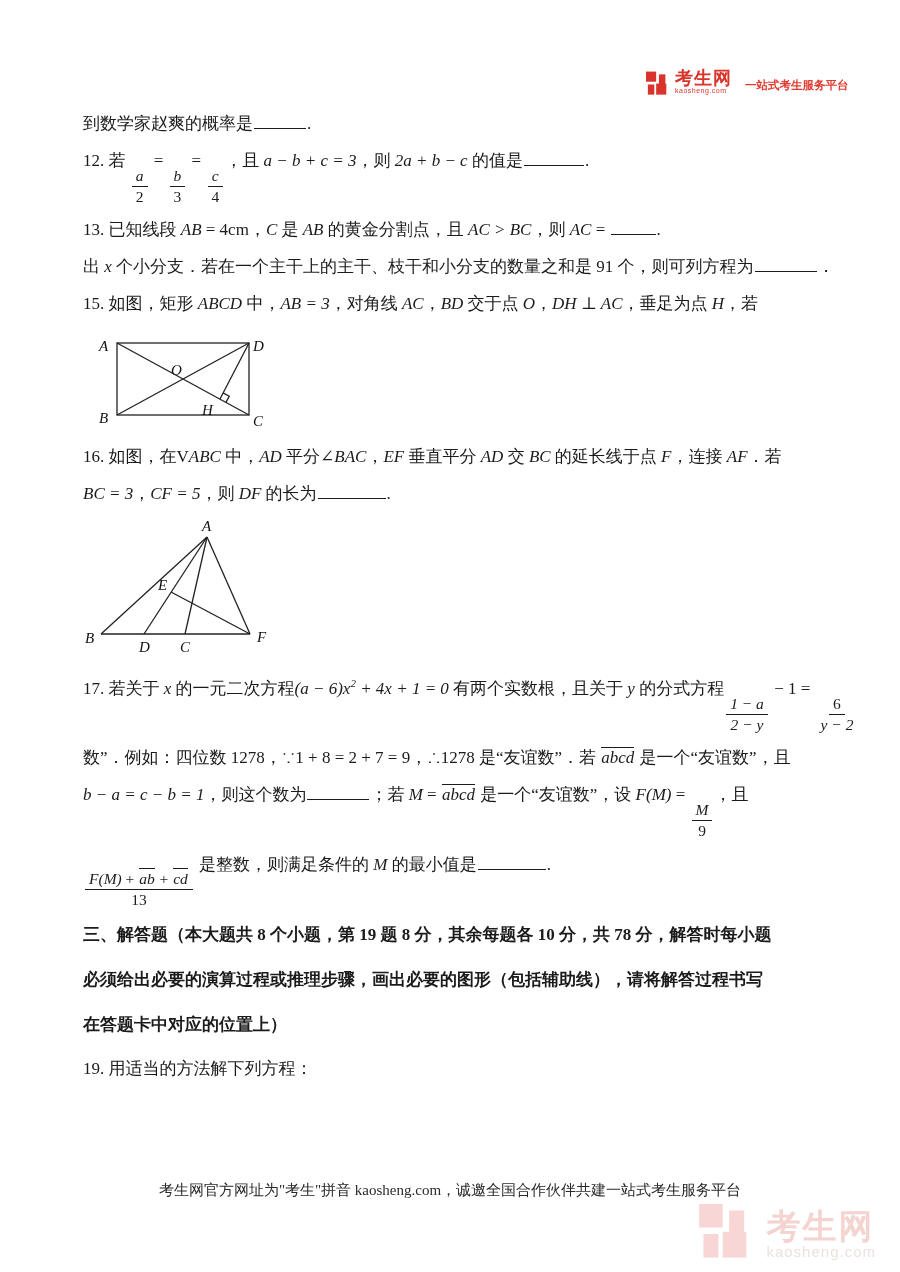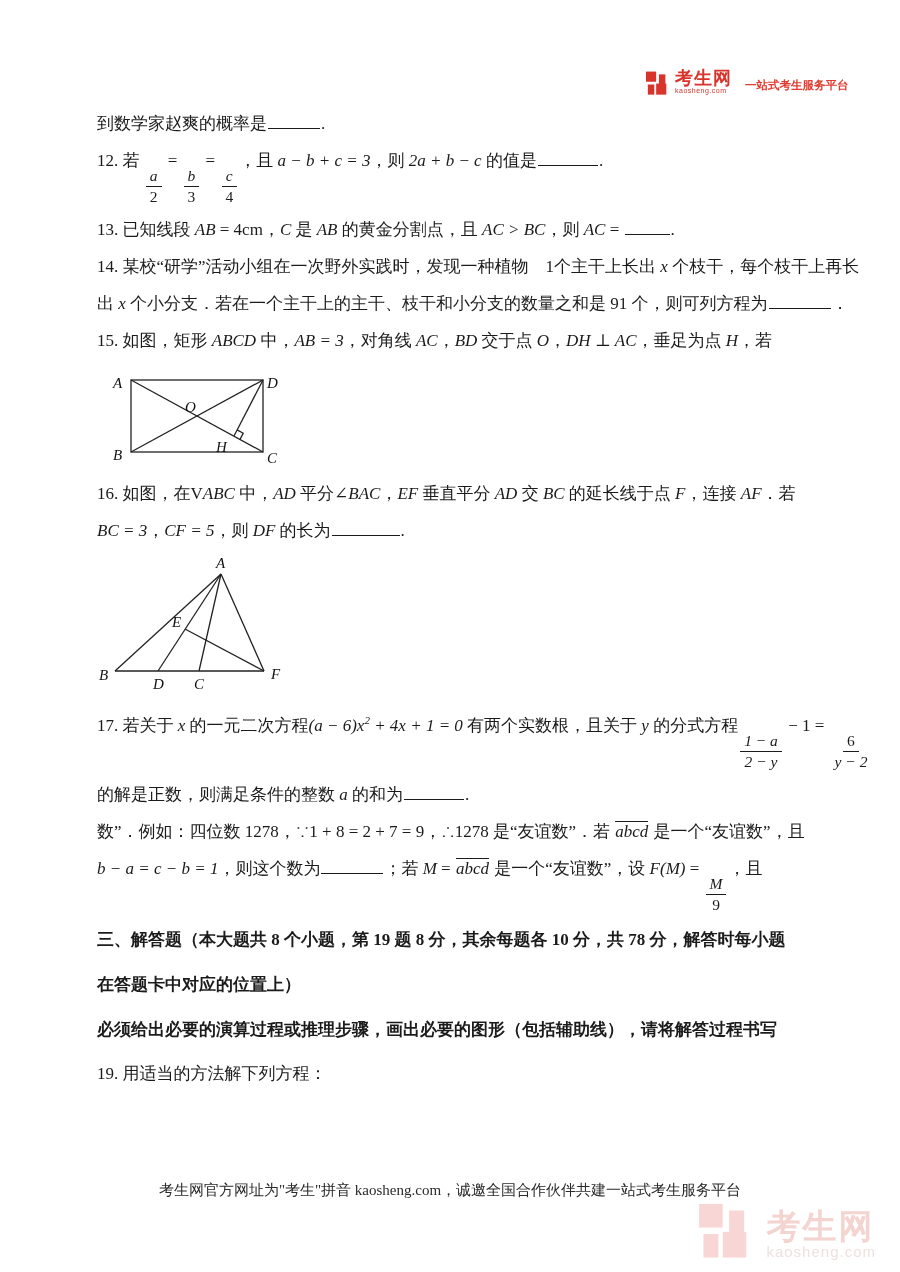--- a/index.html
+++ b/index.html
@@ -7,21 +7,21 @@
     position:relative;width:900px;height:1272px;background:#ffffff;overflow:hidden;
     font-family:"Liberation Serif","DejaVu Serif",serif;color:#1b1b1b;
   }
   
   .logo{position:absolute;left:646px;top:69px;display:flex;align-items:flex-start;gap:5px;}
   .logo-icon{display:block;margin-top:2px;}
   .logo-brand{font-size:18px;font-weight:bold;color:#d9342b;line-height:18px;letter-spacing:1px;font-family:"Liberation Sans","DejaVu Sans",sans-serif;}
   .logo-domain{font-size:7px;color:#d9342b;line-height:8px;letter-spacing:.5px;font-family:"Liberation Sans","DejaVu Sans",sans-serif;}
   .logo-tagline{font-size:11.5px;color:#e03b2f;margin:9px 0 0 8px;font-weight:bold;font-family:"Liberation Sans","DejaVu Sans",sans-serif;}
   
-  .doc{position:absolute;left:83px;top:112px;right:26px;margin-left:14px;}
+  .doc{position:absolute;left:83px;top:112px;right:26px;}
   .line{white-space:nowrap;font-size:17px;line-height:24px;margin-bottom:13px;}
   .line.bold{font-weight:bold;font-size:17px;line-height:26px;margin-bottom:19px;}
   .seg-t{font-style:normal;}
   .seg-m{font-style:italic;}
   sup.seg-m{font-size:11px;}
   .frac{display:inline-flex;flex-direction:column;align-items:center;vertical-align:-0.95em;margin:0 2px;font-size:15.5px;line-height:1.15;white-space:nowrap;}
   .fn{padding:0 4px 1px;border-bottom:1.3px solid #1b1b1b;}
   .fd{padding:1px 4px 0;}
   .ol{display:inline-block;border-top:1.3px solid #1b1b1b;line-height:1.1;margin:0 1px;padding-top:1px;}
   .seg-u{display:inline-block;border-bottom:1.3px solid #1b1b1b;height:14px;margin:0 1px;}
@@ -65,21 +65,20 @@
             <span class="fn"><span class="seg-m">a</span></span>
             <span class="fd"><span class="seg-t">2</span></span>
           </span><span class="seg-t"> = </span><span class="frac">
             <span class="fn"><span class="seg-m">b</span></span>
             <span class="fd"><span class="seg-t">3</span></span>
           </span><span class="seg-t"> = </span><span class="frac">
             <span class="fn"><span class="seg-m">c</span></span>
             <span class="fd"><span class="seg-t">4</span></span>
           </span><span class="seg-t">，且 </span><span class="seg-m">a − b + c = 3</span><span class="seg-t">，则 </span><span class="seg-m">2a + b − c</span><span class="seg-t"> 的值是</span><span class="seg-u" style="width: 60px;"></span><span class="seg-t">.</span></div>
         <div class="line"><span class="seg-t">13. 已知线段 </span><span class="seg-m">AB</span><span class="seg-t"> = 4cm，</span><span class="seg-m">C</span><span class="seg-t"> 是 </span><span class="seg-m">AB</span><span class="seg-t"> 的黄金分割点，且 </span><span class="seg-m">AC &gt; BC</span><span class="seg-t">，则 </span><span class="seg-m">AC</span><span class="seg-t"> = </span><span class="seg-u" style="width: 45px;"></span><span class="seg-t">.</span></div>
-        <div class="line"><span class="seg-t">14. 某校“研学”活动小组在一次野外实践时，发现一种植物　1个主干上长出 </span><span class="seg-m">x</span><span class="seg-t"> 个枝干，每个枝干上再长</span></div>
         <div class="line"><span class="seg-t">出 </span><span class="seg-m">x</span><span class="seg-t"> 个小分支．若在一个主干上的主干、枝干和小分支的数量之和是 91 个，则可列方程为</span><span class="seg-u" style="width: 62px;"></span><span class="seg-t">．</span></div>
         <div class="line"><span class="seg-t">15. 如图，矩形 </span><span class="seg-m">ABCD</span><span class="seg-t"> 中，</span><span class="seg-m">AB = 3</span><span class="seg-t">，对角线 </span><span class="seg-m">AC</span><span class="seg-t">，</span><span class="seg-m">BD</span><span class="seg-t"> 交于点 </span><span class="seg-m">O</span><span class="seg-t">，</span><span class="seg-m">DH ⊥ AC</span><span class="seg-t">，垂足为点 </span><span class="seg-m">H</span><span class="seg-t">，若</span></div>
       </div>
 
     <svg id="fig-rect" class="fig" width="185" height="102" viewBox="0 0 185 102">
       <rect x="30" y="14" width="132" height="72"></rect>
       <line x1="30" y1="14" x2="162" y2="86"></line>
       <line x1="30" y1="86" x2="162" y2="14"></line>
       <line x1="162" y1="14" x2="133" y2="70"></line>
       <path d="M139,73.4 L142.2,67.2 L136.1,63.9"></path>
@@ -112,29 +111,32 @@
     </svg>
 
     <div>
         <div class="line"><span class="seg-t">17. 若关于 </span><span class="seg-m">x</span><span class="seg-t"> 的一元二次方程</span><span class="seg-m">(a − 6)x</span><sup class="seg-m">2</sup><span class="seg-m"> + 4x + 1 = 0</span><span class="seg-t"> 有两个实数根，且关于 </span><span class="seg-m">y</span><span class="seg-t"> 的分式方程</span><span class="frac">
             <span class="fn"><span class="seg-m">1 − a</span></span>
             <span class="fd"><span class="seg-m">2 − y</span></span>
           </span><span class="seg-t"> − 1 = </span><span class="frac">
             <span class="fn"><span class="seg-t">6</span></span>
             <span class="fd"><span class="seg-m">y − 2</span></span>
           </span></div>
-        <div class="line"><span class="seg-t">的解是正数，则满足条件的整数 </span><span class="seg-m">a</span><span class="seg-t"> 的和为</span><span class="seg-u" style="width: 60px;"></span><span class="seg-t">.</span></div>
         <div class="line"><span class="seg-t">数”．例如：四位数 1278，∵1 + 8 = 2 + 7 = 9，∴1278 是“友谊数”．若 </span><span class="ol"><span class="seg-m">abcd</span></span><span class="seg-t"> 是一个“友谊数”，且</span></div>
         <div class="line"><span class="seg-m">b − a = c − b = 1</span><span class="seg-t">，则这个数为</span><span class="seg-u" style="width: 62px;"></span><span class="seg-t">；若 </span><span class="seg-m">M</span><span class="seg-t"> = </span><span class="ol"><span class="seg-m">abcd</span></span><span class="seg-t"> 是一个“友谊数”，设 </span><span class="seg-m">F(M)</span><span class="seg-t"> = </span><span class="frac">
             <span class="fn"><span class="seg-m">M</span></span>
             <span class="fd"><span class="seg-t">9</span></span>
           </span><span class="seg-t">，且</span></div>
+        <div class="line"><span class="frac">
+            <span class="fn"><span class="seg-m">F(M)</span><span class="seg-t"> + </span><span class="ol"><span class="seg-m">ab</span></span><span class="seg-t"> + </span><span class="ol"><span class="seg-m">cd</span></span></span>
+            <span class="fd"><span class="seg-t">13</span></span>
+          </span><span class="seg-t"> 是整数，则满足条件的 </span><span class="seg-m">M</span><span class="seg-t"> 的最小值是</span><span class="seg-u" style="width: 68px;"></span><span class="seg-t">.</span></div>
         <div class="line bold"><span class="seg-t">三、解答题（本大题共 8 个小题，第 19 题 8 分，其余每题各 10 分，共 78 分，解答时每小题</span></div>
+        <div class="line bold"><span class="seg-t">必须给出必要的演算过程或推理步骤，画出必要的图形（包括辅助线），请将解答过程书写</span></div>
         <div class="line bold"><span class="seg-t">在答题卡中对应的位置上）</span></div>
-        <div class="line bold"><span class="seg-t">必须给出必要的演算过程或推理步骤，画出必要的图形（包括辅助线），请将解答过程书写</span></div>
         <div class="line"><span class="seg-t">19. 用适当的方法解下列方程：</span></div>
       </div>
 
   </div>
 
   <div class="footer">考生网官方网址为"考生"拼音 kaosheng.com，诚邀全国合作伙伴共建一站式考生服务平台</div>
 
   <div class="watermark">
     <svg width="58" height="60" viewBox="0 0 26 28">
       <rect x="0" y="0" width="11" height="11" fill="#f6d0ce"></rect>

